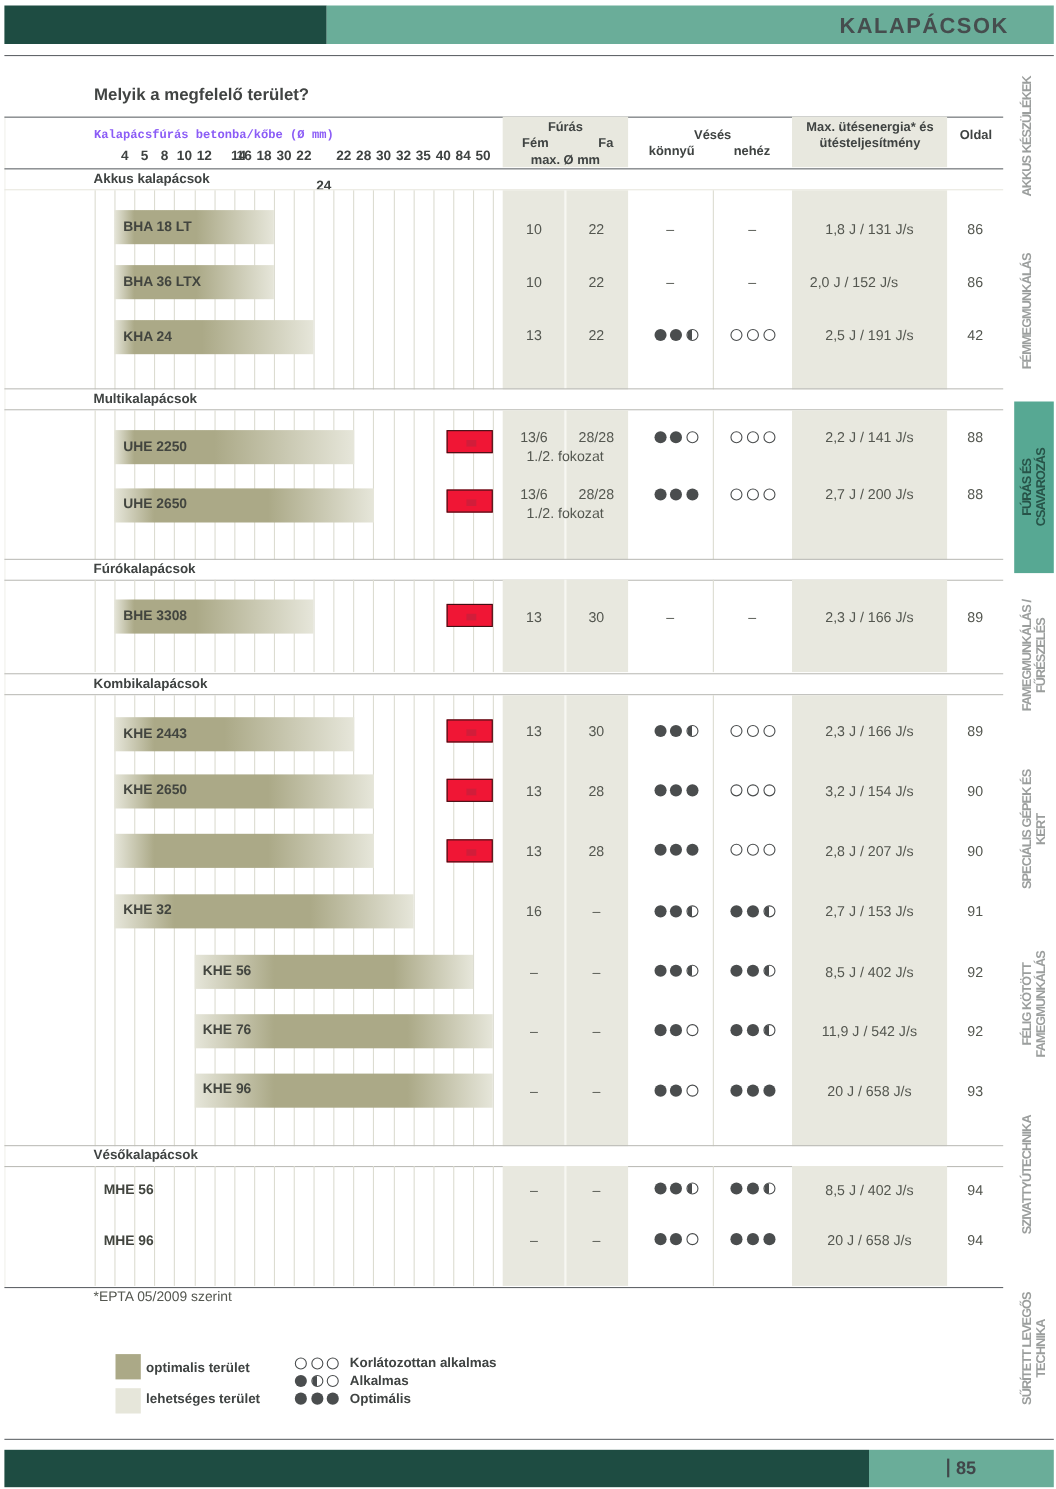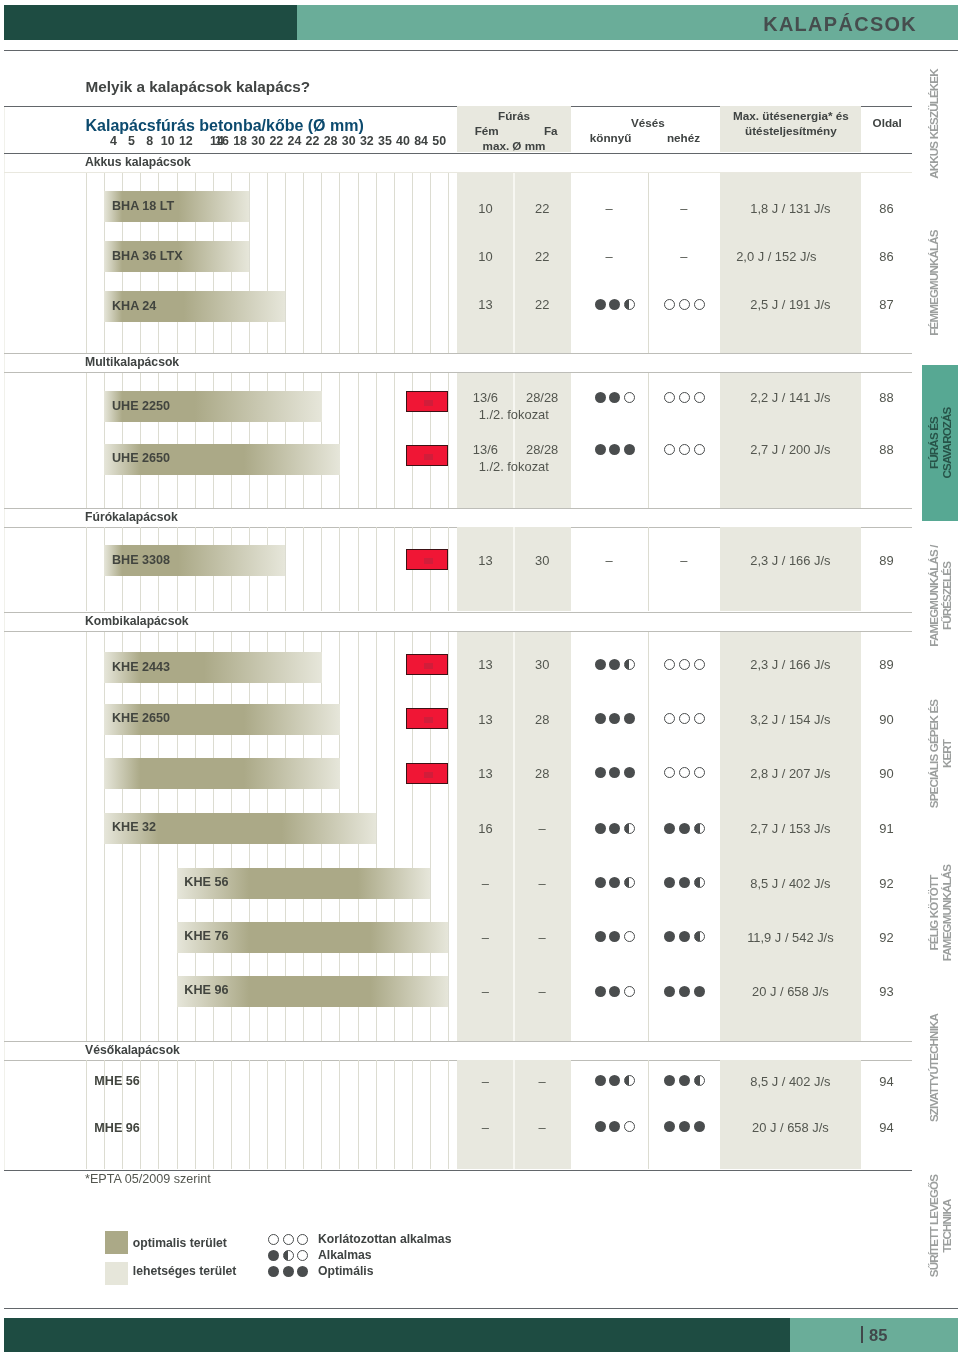--- a/index.html
+++ b/index.html
@@ -13,21 +13,21 @@
   .hdr-light{position:absolute;left:297.3px;top:4.6px;width:660.5px;height:35.6px;background:#6aad99;}
   .hdr-title{position:absolute;left:763.2px;top:13.3px;font-size:19.9px;font-weight:bold;
              letter-spacing:1.35px;color:#464d4e;}
 
   .rule{position:absolute;background:#62666a;height:1px;}
   .rule.mid{background:#bdbdb8;}
   .rule.faint{background:#e9e8df;}
 
   .qtitle{position:absolute;left:85.5px;top:77.5px;font-size:15.3px;font-weight:bold;color:#414443;}
 
-  .scale-title{position:absolute;left:85.5px;top:117px;font-size:16px;font-weight:bold;color:#0c4a6e;}
+  .scale-title{position:absolute;left:85.5px;top:117px;font-size:11px;font-weight:bold;color:#8b5cf6;font-family:Liberation Mono, monospace;}
   .tick{position:absolute;top:133.5px;font-size:12.4px;font-weight:bold;color:#3f4342;text-align:center;}
 
   .colhdr{position:absolute;font-size:11.7px;font-weight:bold;color:#3f4342;text-align:center;line-height:14px;white-space:nowrap;}
   .colbg{position:absolute;background:#e8e8df;}
 
   .sect{position:absolute;left:85px;font-size:12.2px;font-weight:bold;color:#3f4342;}
 
   .block{position:absolute;left:86px;width:362.5px;}
   .gline{position:absolute;top:0;bottom:0;width:1px;background:#dcdcd1;}
 
@@ -68,34 +68,34 @@
 </style>
 </head>
 <body>
 
 <div class="page">
 <div style="position:absolute;left:4.2px;top:106px;width:1px;height:1064px;background:#f1f1eb;"></div>
 <div class="hdr-dark"></div>
 <div class="hdr-light"></div>
 <div class="hdr-title">KALAPÁCSOK</div>
 <div class="rule" style="left:4.4px;top:50.3px;width:953.4px;"></div>
-<div class="qtitle">Melyik a kalapácsok kalapács?</div>
+<div class="qtitle">Melyik a megfelelő terület?</div>
 <div class="rule" style="left:4px;top:106px;width:908px;"></div>
 <div class="scale-title">Kalapácsfúrás betonba/kőbe (Ø mm)</div>
 <div class="tick" style="left:99.40px;width:28.00px;">4</div>
 <div class="tick" style="left:117.50px;width:28.00px;">5</div>
 <div class="tick" style="left:135.60px;width:28.00px;">8</div>
 <div class="tick" style="left:153.70px;width:28.00px;">10</div>
 <div class="tick" style="left:171.80px;width:28.00px;">12</div>
 <div class="tick" style="left:189.90px;width:28.00px;padding-left:13px;">14</div>
 <div class="tick" style="left:208.00px;width:28.00px;">16</div>
 <div class="tick" style="left:226.10px;width:28.00px;">18</div>
 <div class="tick" style="left:244.20px;width:28.00px;">30</div>
 <div class="tick" style="left:262.30px;width:28.00px;">22</div>
-<div class="tick" style="left:280.40px;width:28.00px;">24</div>
+<div class="tick" style="left:280.40px;width:28.00px;margin-top:28px;">24</div>
 <div class="tick" style="left:298.50px;width:28.00px;">22</div>
 <div class="tick" style="left:316.60px;width:28.00px;">28</div>
 <div class="tick" style="left:334.70px;width:28.00px;">30</div>
 <div class="tick" style="left:352.80px;width:28.00px;">32</div>
 <div class="tick" style="left:370.90px;width:28.00px;">35</div>
 <div class="tick" style="left:389.00px;width:28.00px;">40</div>
 <div class="tick" style="left:407.10px;width:28.00px;">84</div>
 <div class="tick" style="left:425.20px;width:28.00px;">50</div>
 <div class="colbg" style="left:457.0px;top:105.9px;width:113.5px;height:46.4px;"></div>
 <div class="colbg" style="left:719.8px;top:105.9px;width:141.2px;height:46.4px;"></div>
@@ -163,21 +163,21 @@
       <span class="dot f" style="left:0.00px;"></span>
       <span class="dot f" style="left:14.80px;"></span>
       <span class="dot h" style="left:29.60px;"></span>
     </div>
 <div class="dots" style="left:664.2px;top:298.5px;">
       <span class="dot e" style="left:0.00px;"></span>
       <span class="dot e" style="left:14.80px;"></span>
       <span class="dot e" style="left:29.60px;"></span>
     </div>
 <div class="cell" style="left:719.8px;top:297.4px;width:141.2px;">2,5 J / 191 J/s</div>
-<div class="cell" style="left:861.0px;top:297.4px;width:51.0px;">87</div>
+<div class="cell" style="left:861.0px;top:297.4px;width:51.0px;">42</div>
 <div class="rule mid" style="left:4px;top:353.0px;width:908px;"></div>
 <div class="sect" style="top:355.0px;">Multikalapácsok</div>
 <div class="rule mid" style="left:4px;top:372.0px;width:908px;"></div>
 <div class="block" style="top:372.5px;height:136.3px;">
 <div class="gline" style="left:0.00px;"></div>
 <div class="gline" style="left:18.10px;"></div>
 <div class="gline" style="left:36.20px;"></div>
 <div class="gline" style="left:54.30px;"></div>
 <div class="gline" style="left:72.40px;"></div>
 <div class="gline" style="left:90.50px;"></div>

